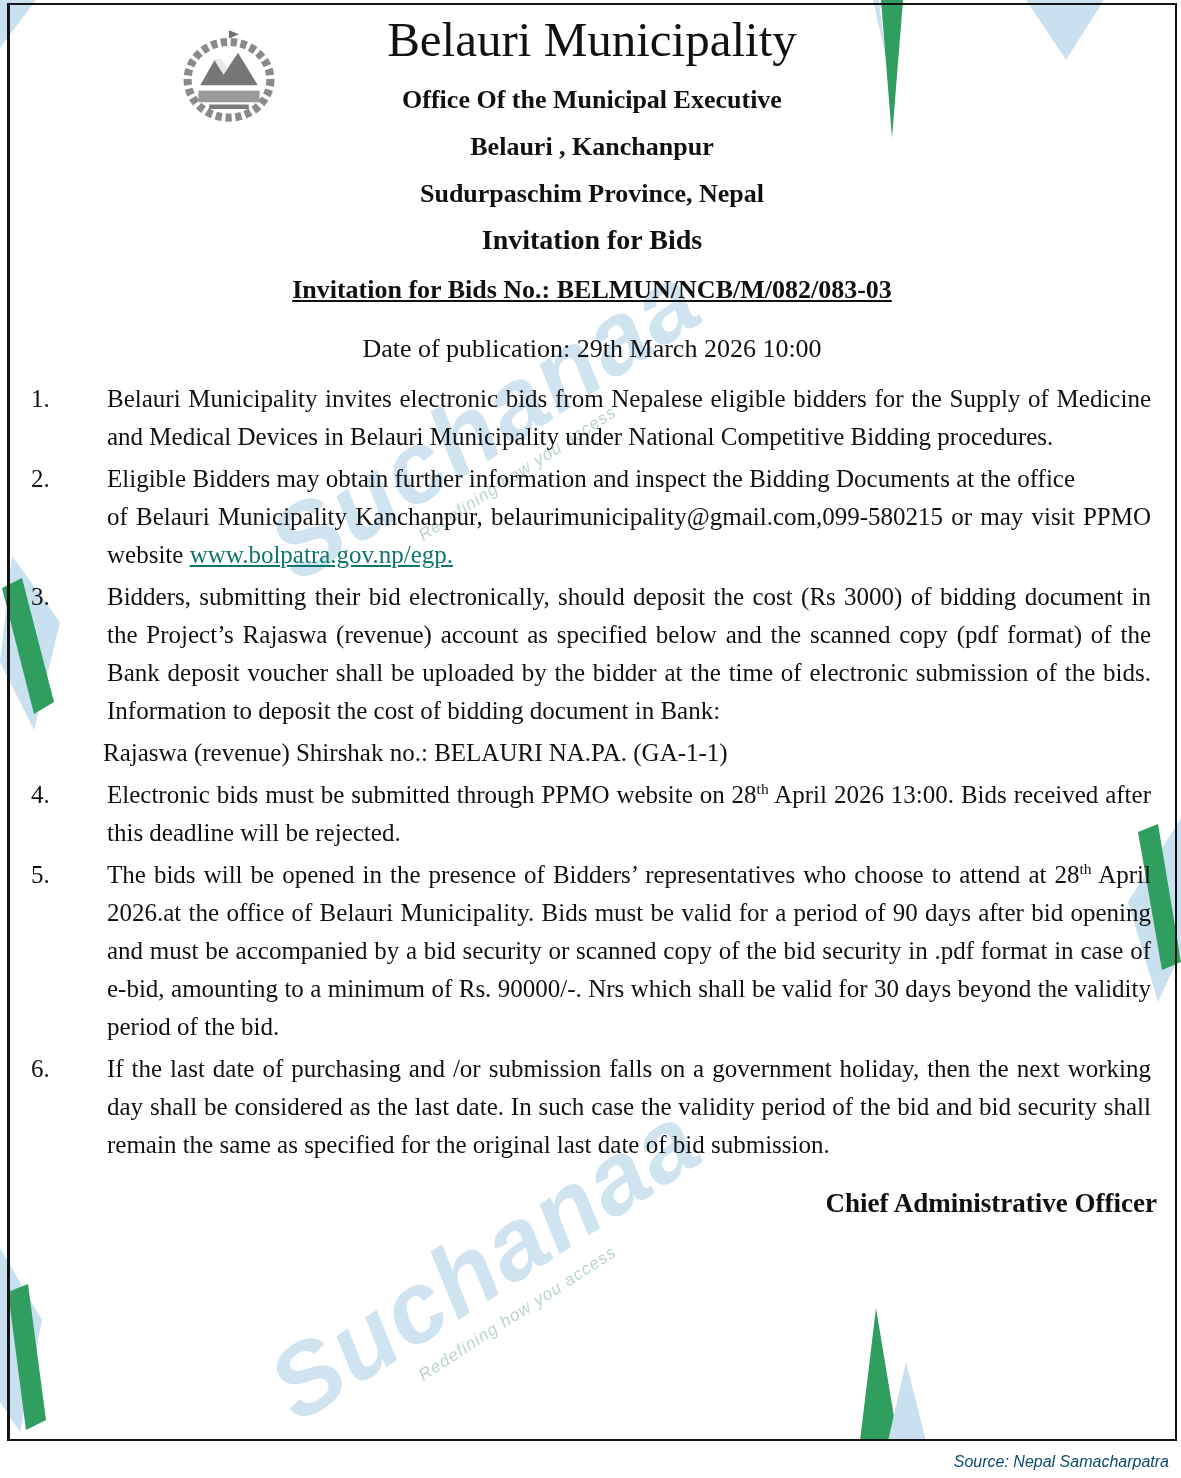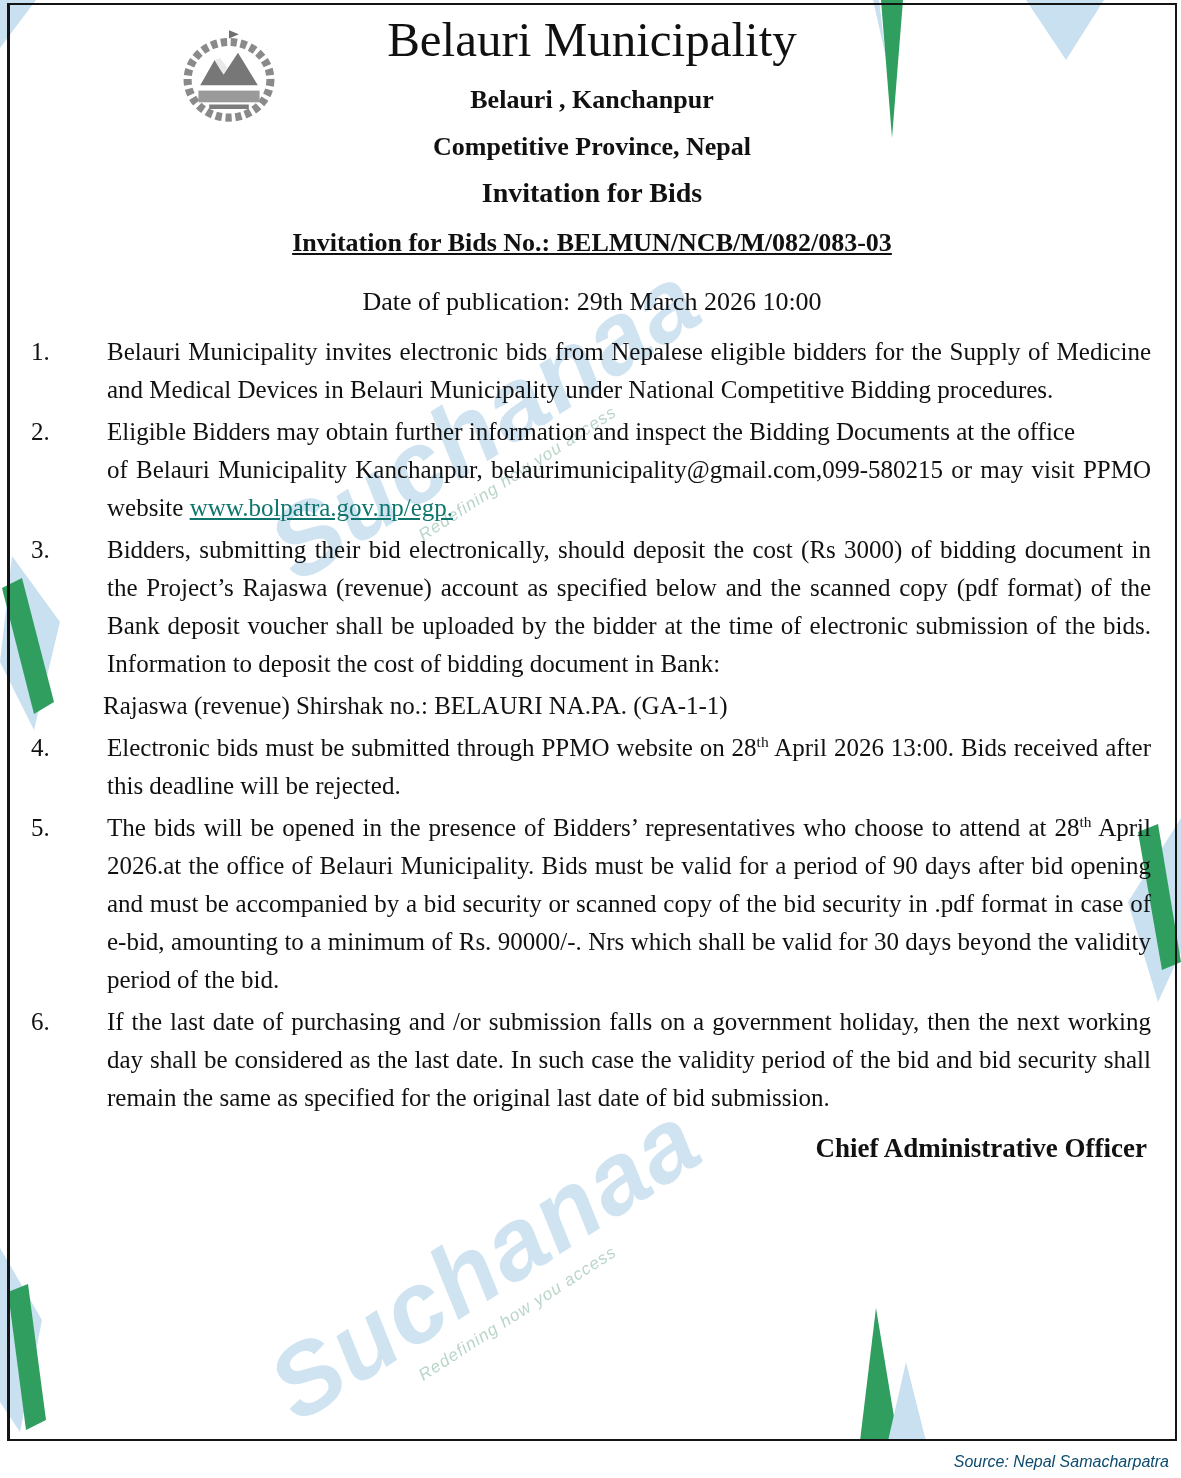--- a/index.html
+++ b/index.html
@@ -29,21 +29,21 @@
   .h-date{font-size:26px;font-weight:normal;margin-top:29px;}
   .items{margin-top:16px;}
   .item{position:relative;padding-left:96px;padding-right:22px;font-size:25px;line-height:38px;}
   .num{position:absolute;left:24px;top:0;}
   .para{margin:4px;text-align:justify;}
   .bank-line{text-align:left;}
   .gap1{display:inline-block;width:72px;}
   .gap2{display:inline-block;width:88px;}
   sup{font-size:0.62em;vertical-align:super;line-height:0;}
   .link{color:#0f766e;text-decoration:underline;cursor:pointer;}
-  .signature{text-align:right;font-weight:bold;font-size:27px;padding-right:30px;margin-top:16px;}
+  .signature{text-align:right;font-weight:bold;font-size:27px;padding-right:20px;margin-top:24px;}
   .source{position:absolute;right:12px;bottom:7px;z-index:2;
           font-family:"Liberation Sans",sans-serif;font-style:italic;font-size:16px;color:#0c4a6e;}
 </style>
 </head>
 <body>
 
 <div class="page">
 
   <svg class="deco" width="1181" height="1478" viewBox="0 0 1181 1478">
     <polygon points="0,0 36,0 0,48" fill="#c9e0f0"></polygon>
@@ -79,22 +79,23 @@
         <polygon points="28,64 44,36 54,52 70,28 92,64" fill="#777"></polygon>
         <polygon points="44,36 50,46 54,52 58,44 50,34" fill="#e9e9e9"></polygon>
         <rect x="26" y="70" width="68" height="13" fill="#9a9a9a"></rect>
         <path d="M60,16 l0,-13 l11,4.5 l-11,4.5 z" fill="#6f6f6f"></path>
         <line x1="38" y1="88" x2="82" y2="88" stroke="#7c7c7c" stroke-width="5"></line>
       </svg>
     </div>
 
     <div class="hdr">
       <div class="h-org">Belauri Municipality</div>
+      <div class="h-line">Office Of the Municipal Executive</div>
       <div class="h-line">Belauri , Kanchanpur</div>
-      <div class="h-line">Competitive Province, Nepal</div>
+      <div class="h-line">Sudurpaschim Province, Nepal</div>
       <div class="h-title">Invitation for Bids</div>
       <div class="h-bidno">Invitation for Bids No.: BELMUN/NCB/M/082/083-03</div>
       <div class="h-date">Date of publication: 29th March 2026 10:00</div>
     </div>
 
     <div class="items">
 
       <div class="item">
         <span class="num">1.</span>
         <p class="para">Belauri Municipality invites electronic bids from Nepalese eligible bidders for the Supply of Medicine and Medical Devices in Belauri Municipality under National Competitive Bidding procedures.</p>

